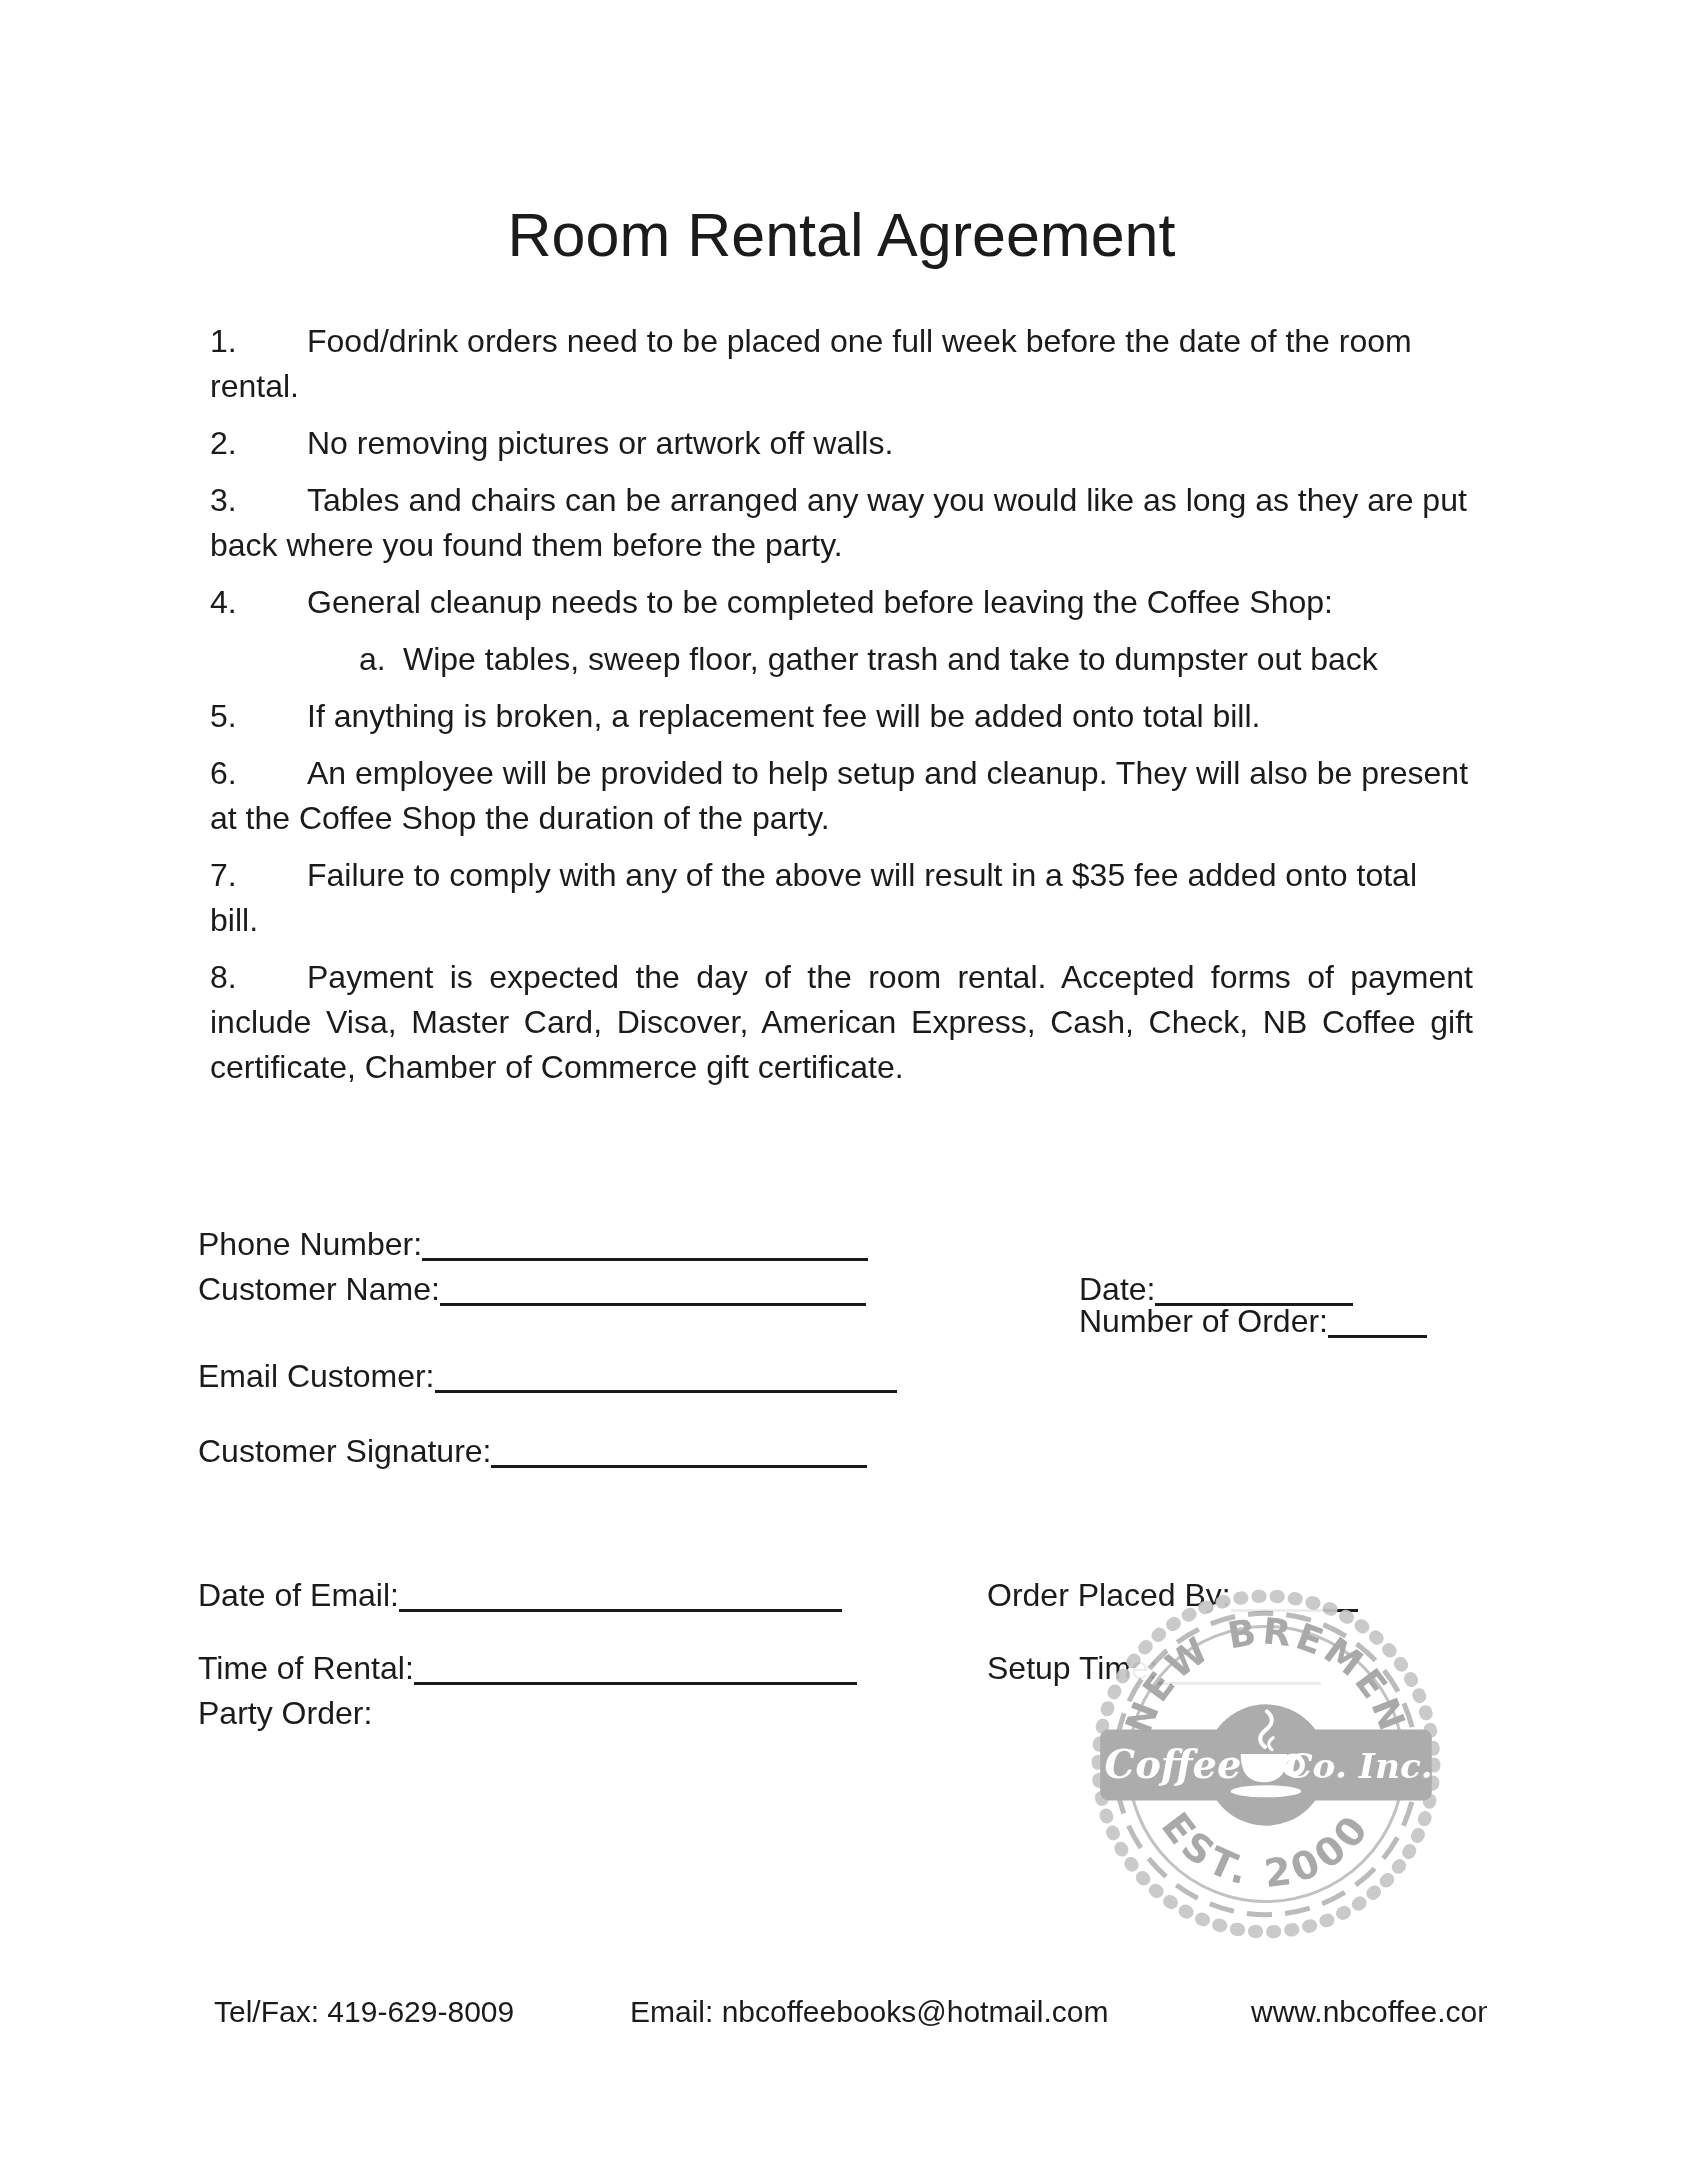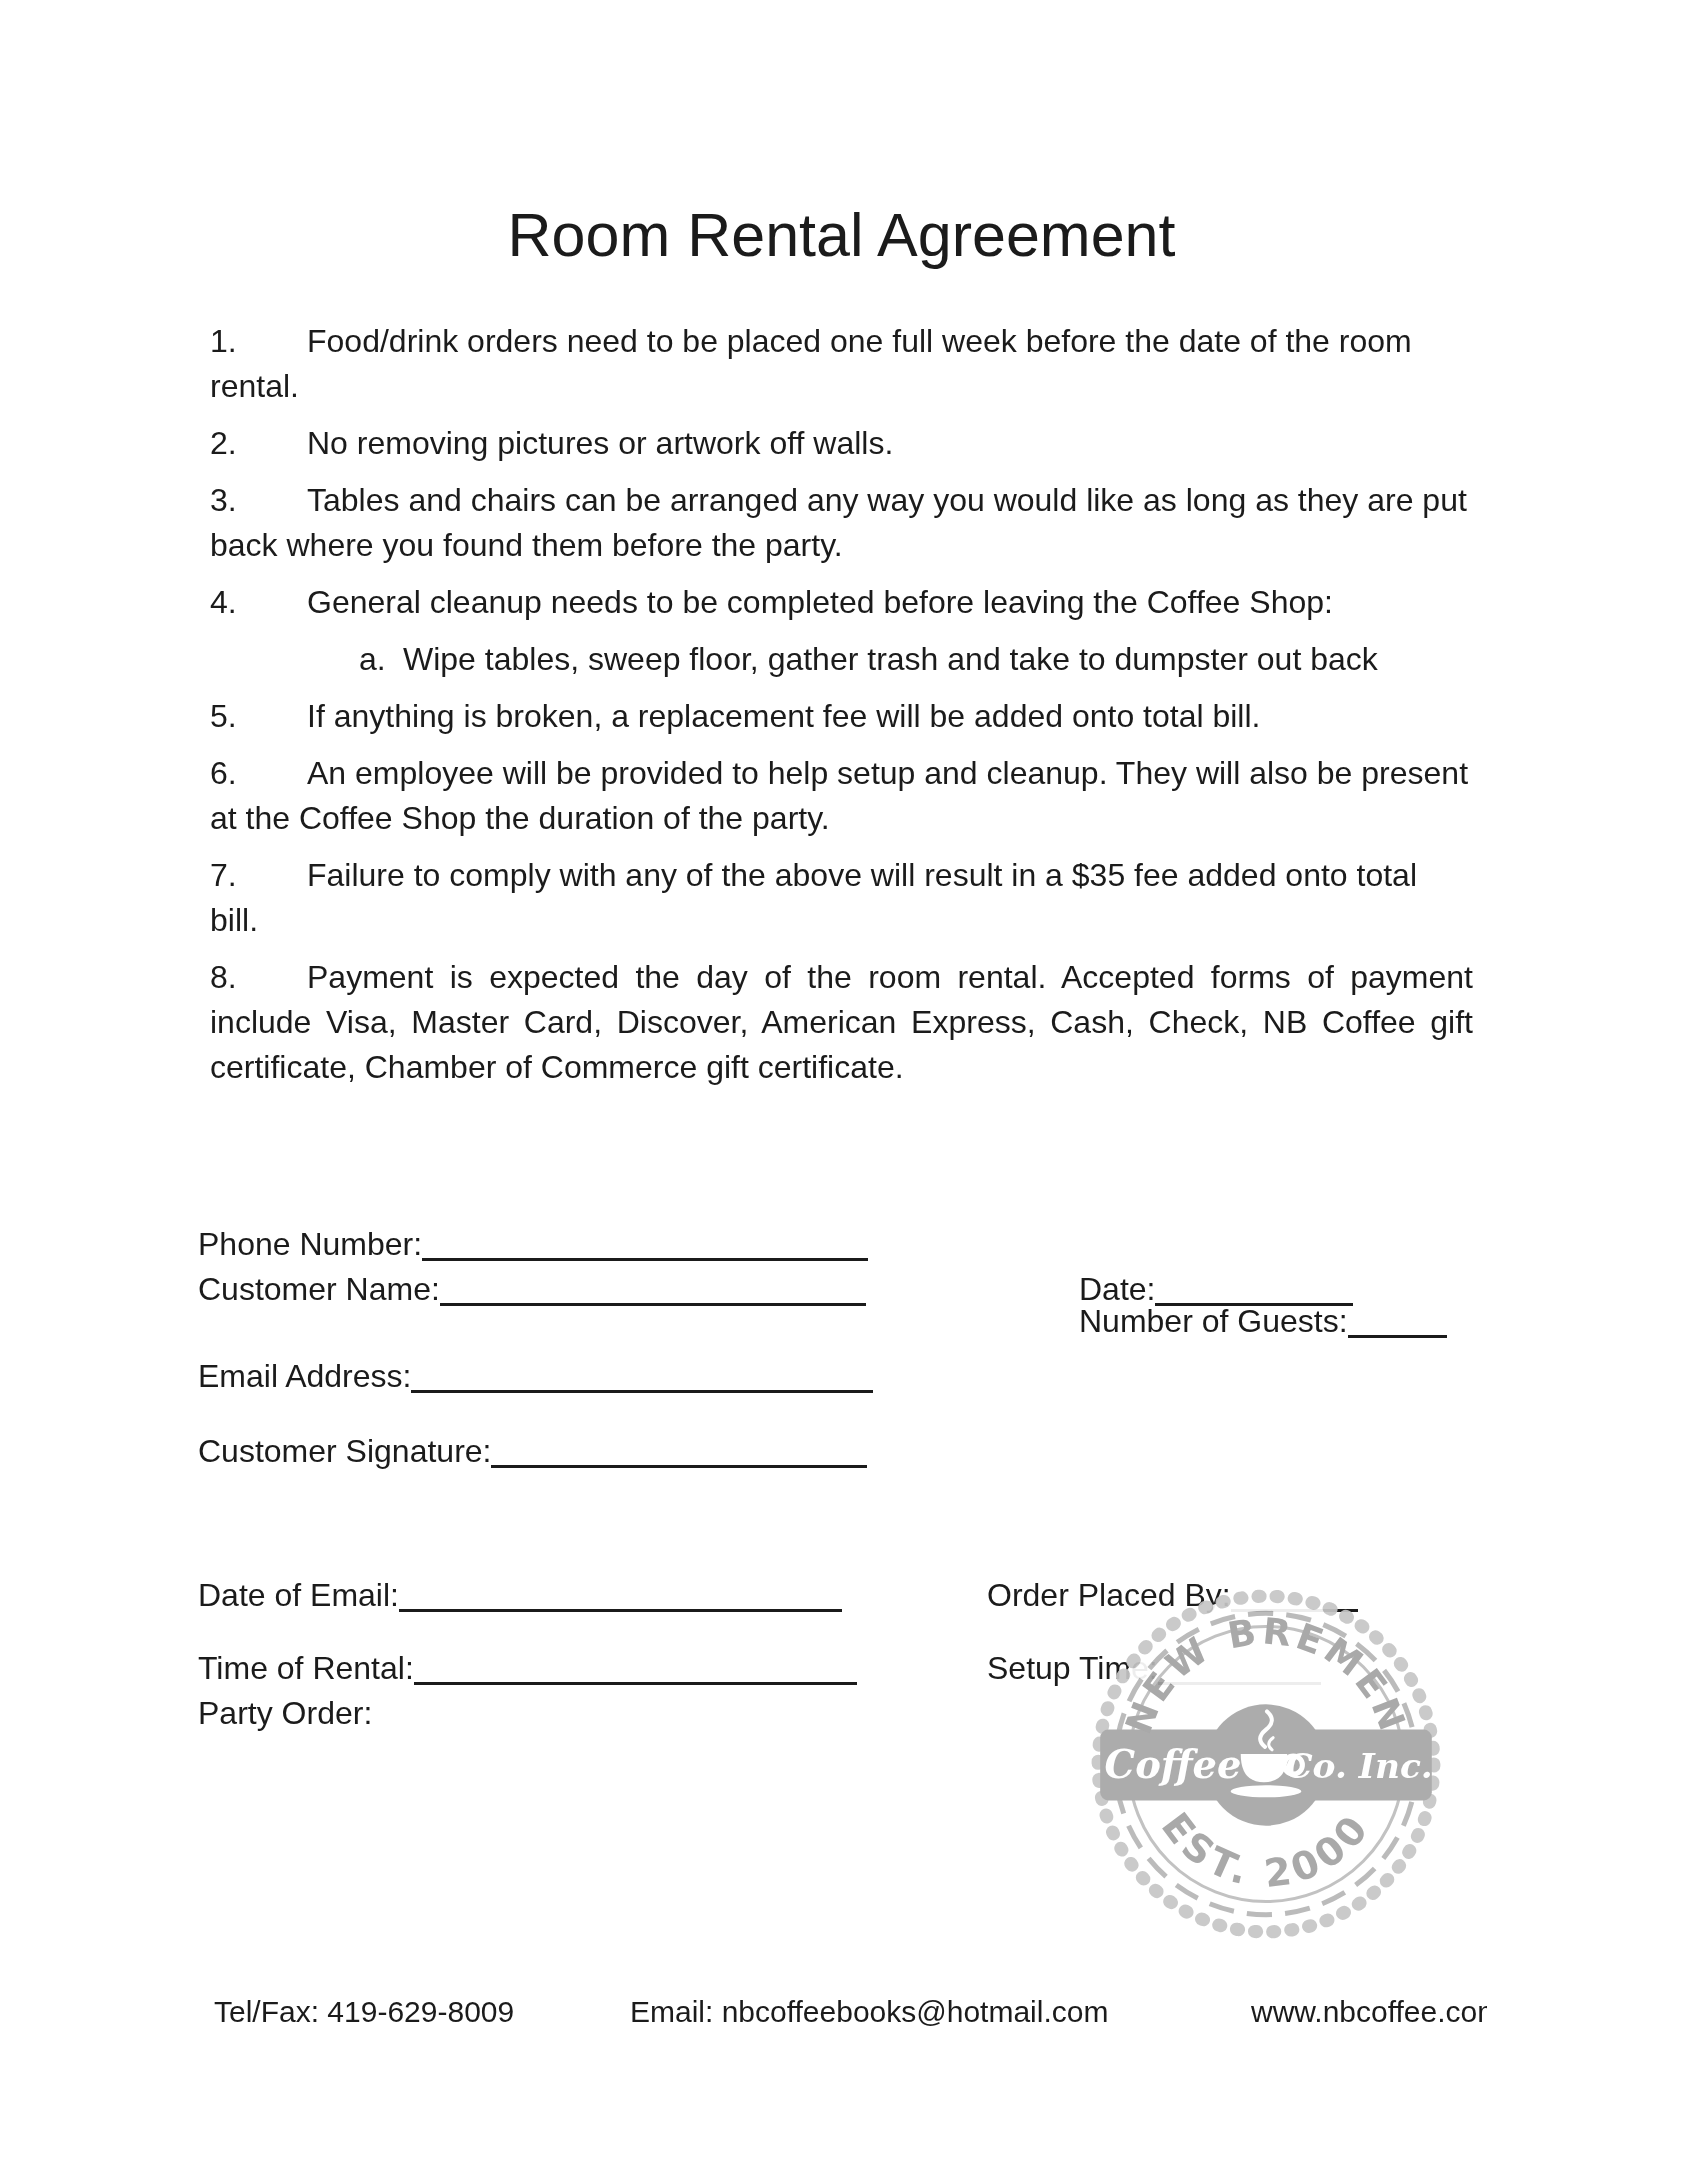--- a/index.html
+++ b/index.html
@@ -76,25 +76,25 @@
       <div class="frow mt-row">
         <span>Phone Number:</span><span class="fill w-phone"></span>
       </div>
 
       <div class="frow">
         <span>Customer Name:</span><span class="fill w-cust"></span>
         <span class="rcol"><span>Date:</span><span class="fill w-date"></span></span>
       </div>
 
       <div class="frow mt-guests">
-        <span class="rcol"><span>Number of Guests:</span><span class="fill w-guests"></span></span>
+        <span class="rcol"><span>Number of Order:</span><span class="fill w-guests"></span></span>
       </div>
 
       <div class="frow mt-email">
-        <span>Email Address:</span><span class="fill w-email"></span>
+        <span>Email Customer:</span><span class="fill w-email"></span>
       </div>
 
       <div class="frow mt-sig">
         <span>Customer Signature:</span><span class="fill w-sig"></span>
       </div>
 
       <div class="frow mt-gap">
         <span>Date of Email:</span><span class="fill w-rental"></span>
         <span class="rcol2"><span>Order Placed By:</span><span class="fill w-placed"></span></span>
       </div>

